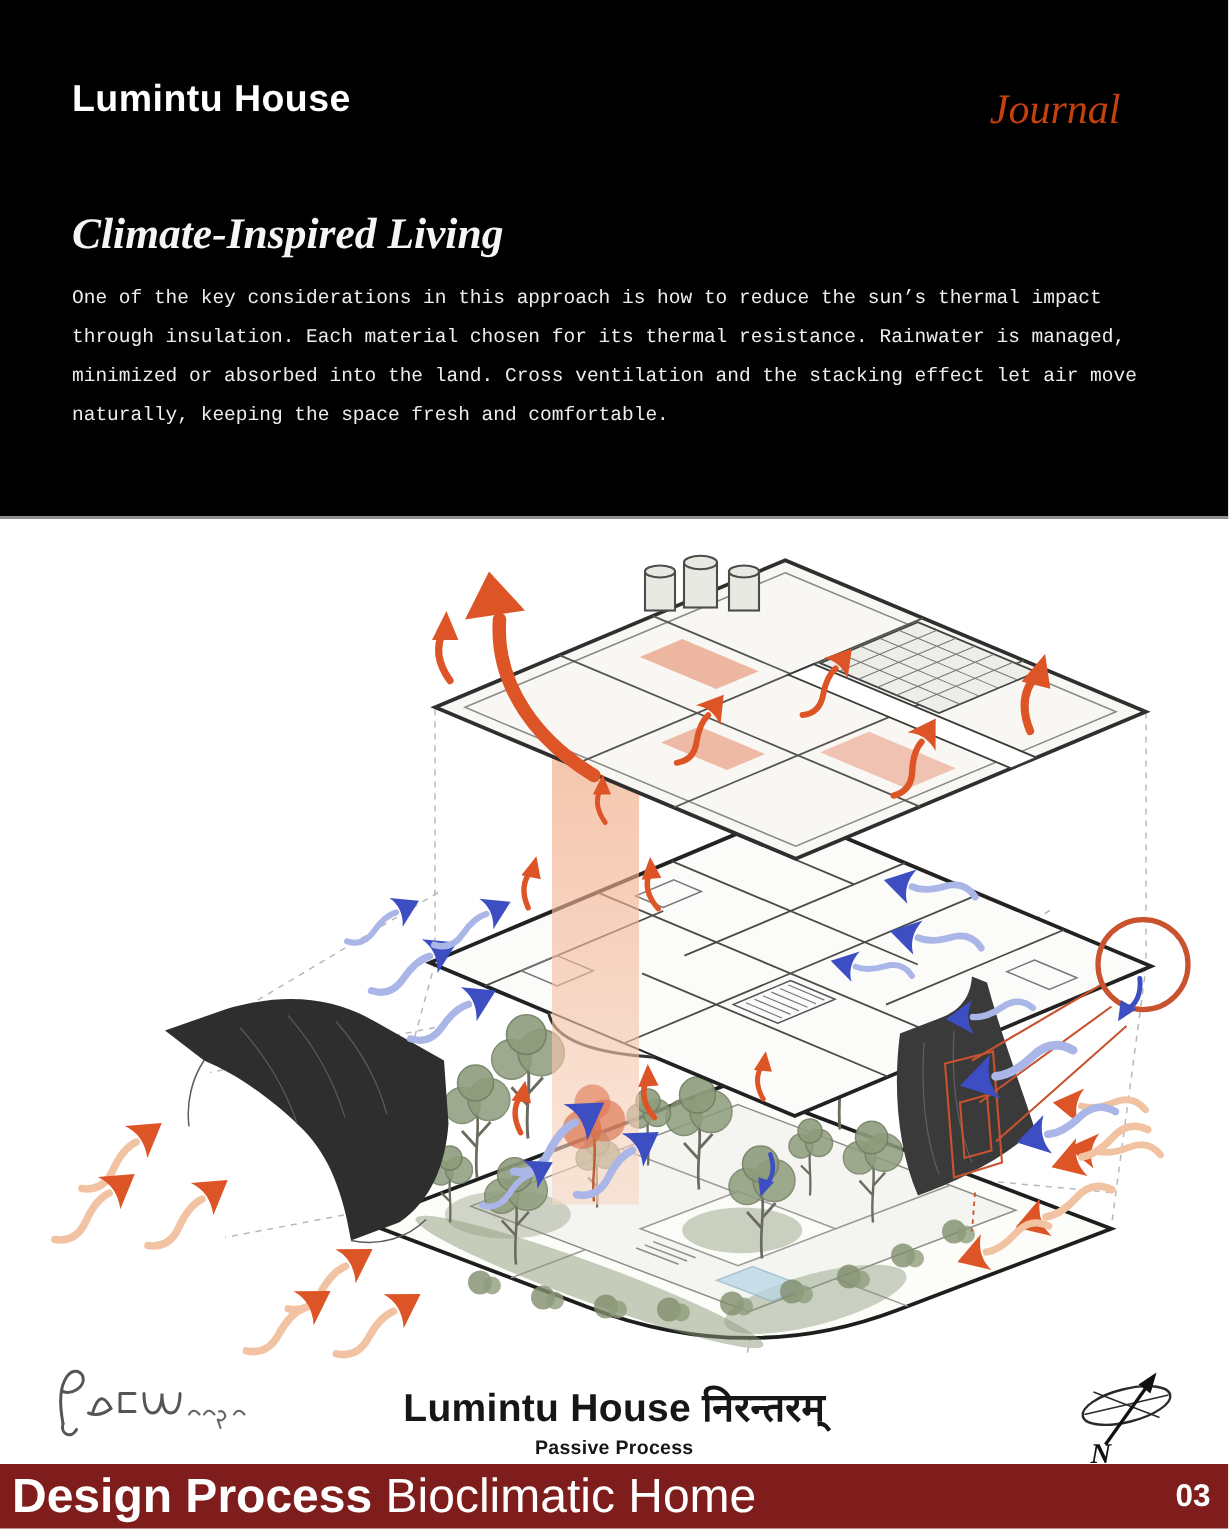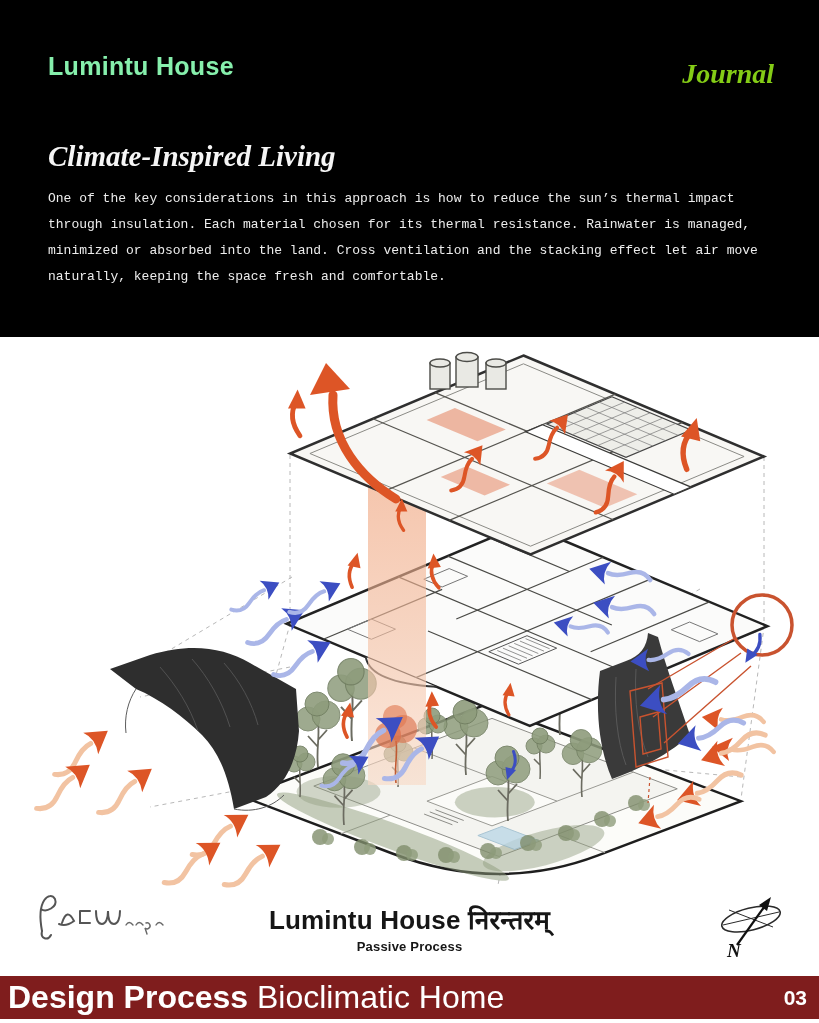--- a/index.html
+++ b/index.html
@@ -8,39 +8,39 @@
     position:relative; width:819px; height:1023px; background:#ffffff;
     font-family:"Liberation Sans", sans-serif; overflow:hidden;
   }
   
   .hdr {
     position:absolute; left:0; top:0; width:819px; height:346px;
     background:#000; color:#fff; border-bottom:2px solid #8f8f8f;
   }
   .hdr-title {
     position:absolute; left:48px; top:52px;
-    font-size:25px; font-weight:bold; letter-spacing:.3px; color:#86efac;
+    font-size:25px; font-weight:bold; letter-spacing:.3px; color:#ffffff;
   }
   .hdr-journal {
-    position:absolute; right:45px; top:58px;
+    position:absolute; right:72px; top:58px;
     font-family:"Liberation Serif", serif; font-style:italic;
-    font-size:28px; color:#84cc16;font-weight:bold;
+    font-size:28px; color:#c2410c;
   }
   .hdr-sub {
     position:absolute; left:48px; top:140px;
     font-family:"Liberation Serif", serif; font-style:italic; font-weight:bold;
     font-size:29px; color:#f5f5f5;
   }
   .hdr-para {
     position:absolute; left:48px; top:186px; width:732px;
     font-size:13px; line-height:26px; color:#ededed;font-family:Liberation Mono, monospace;
   }
   
   .diagram-area {
-    position:absolute; left:0; top:337px; width:819px; height:628px; background:#fff;
+    position:absolute; left:0; top:355px; width:819px; height:628px; background:#fff;
   }
   .diagram-svg { position:absolute; left:0; top:0; }
   .caption {
     position:absolute; left:0; top:564px; width:819px; text-align:center; color:#161616;
   }
   .caption-title { font-size:26px; font-weight:bold; letter-spacing:.2px; }
   .caption-sub { font-size:13px; font-weight:bold; margin-top:2px; letter-spacing:.2px; }
   .signature-wrap { position:absolute; left:30px; top:548px; }
   .north-wrap { position:absolute; right:24px; top:552px; }
   

